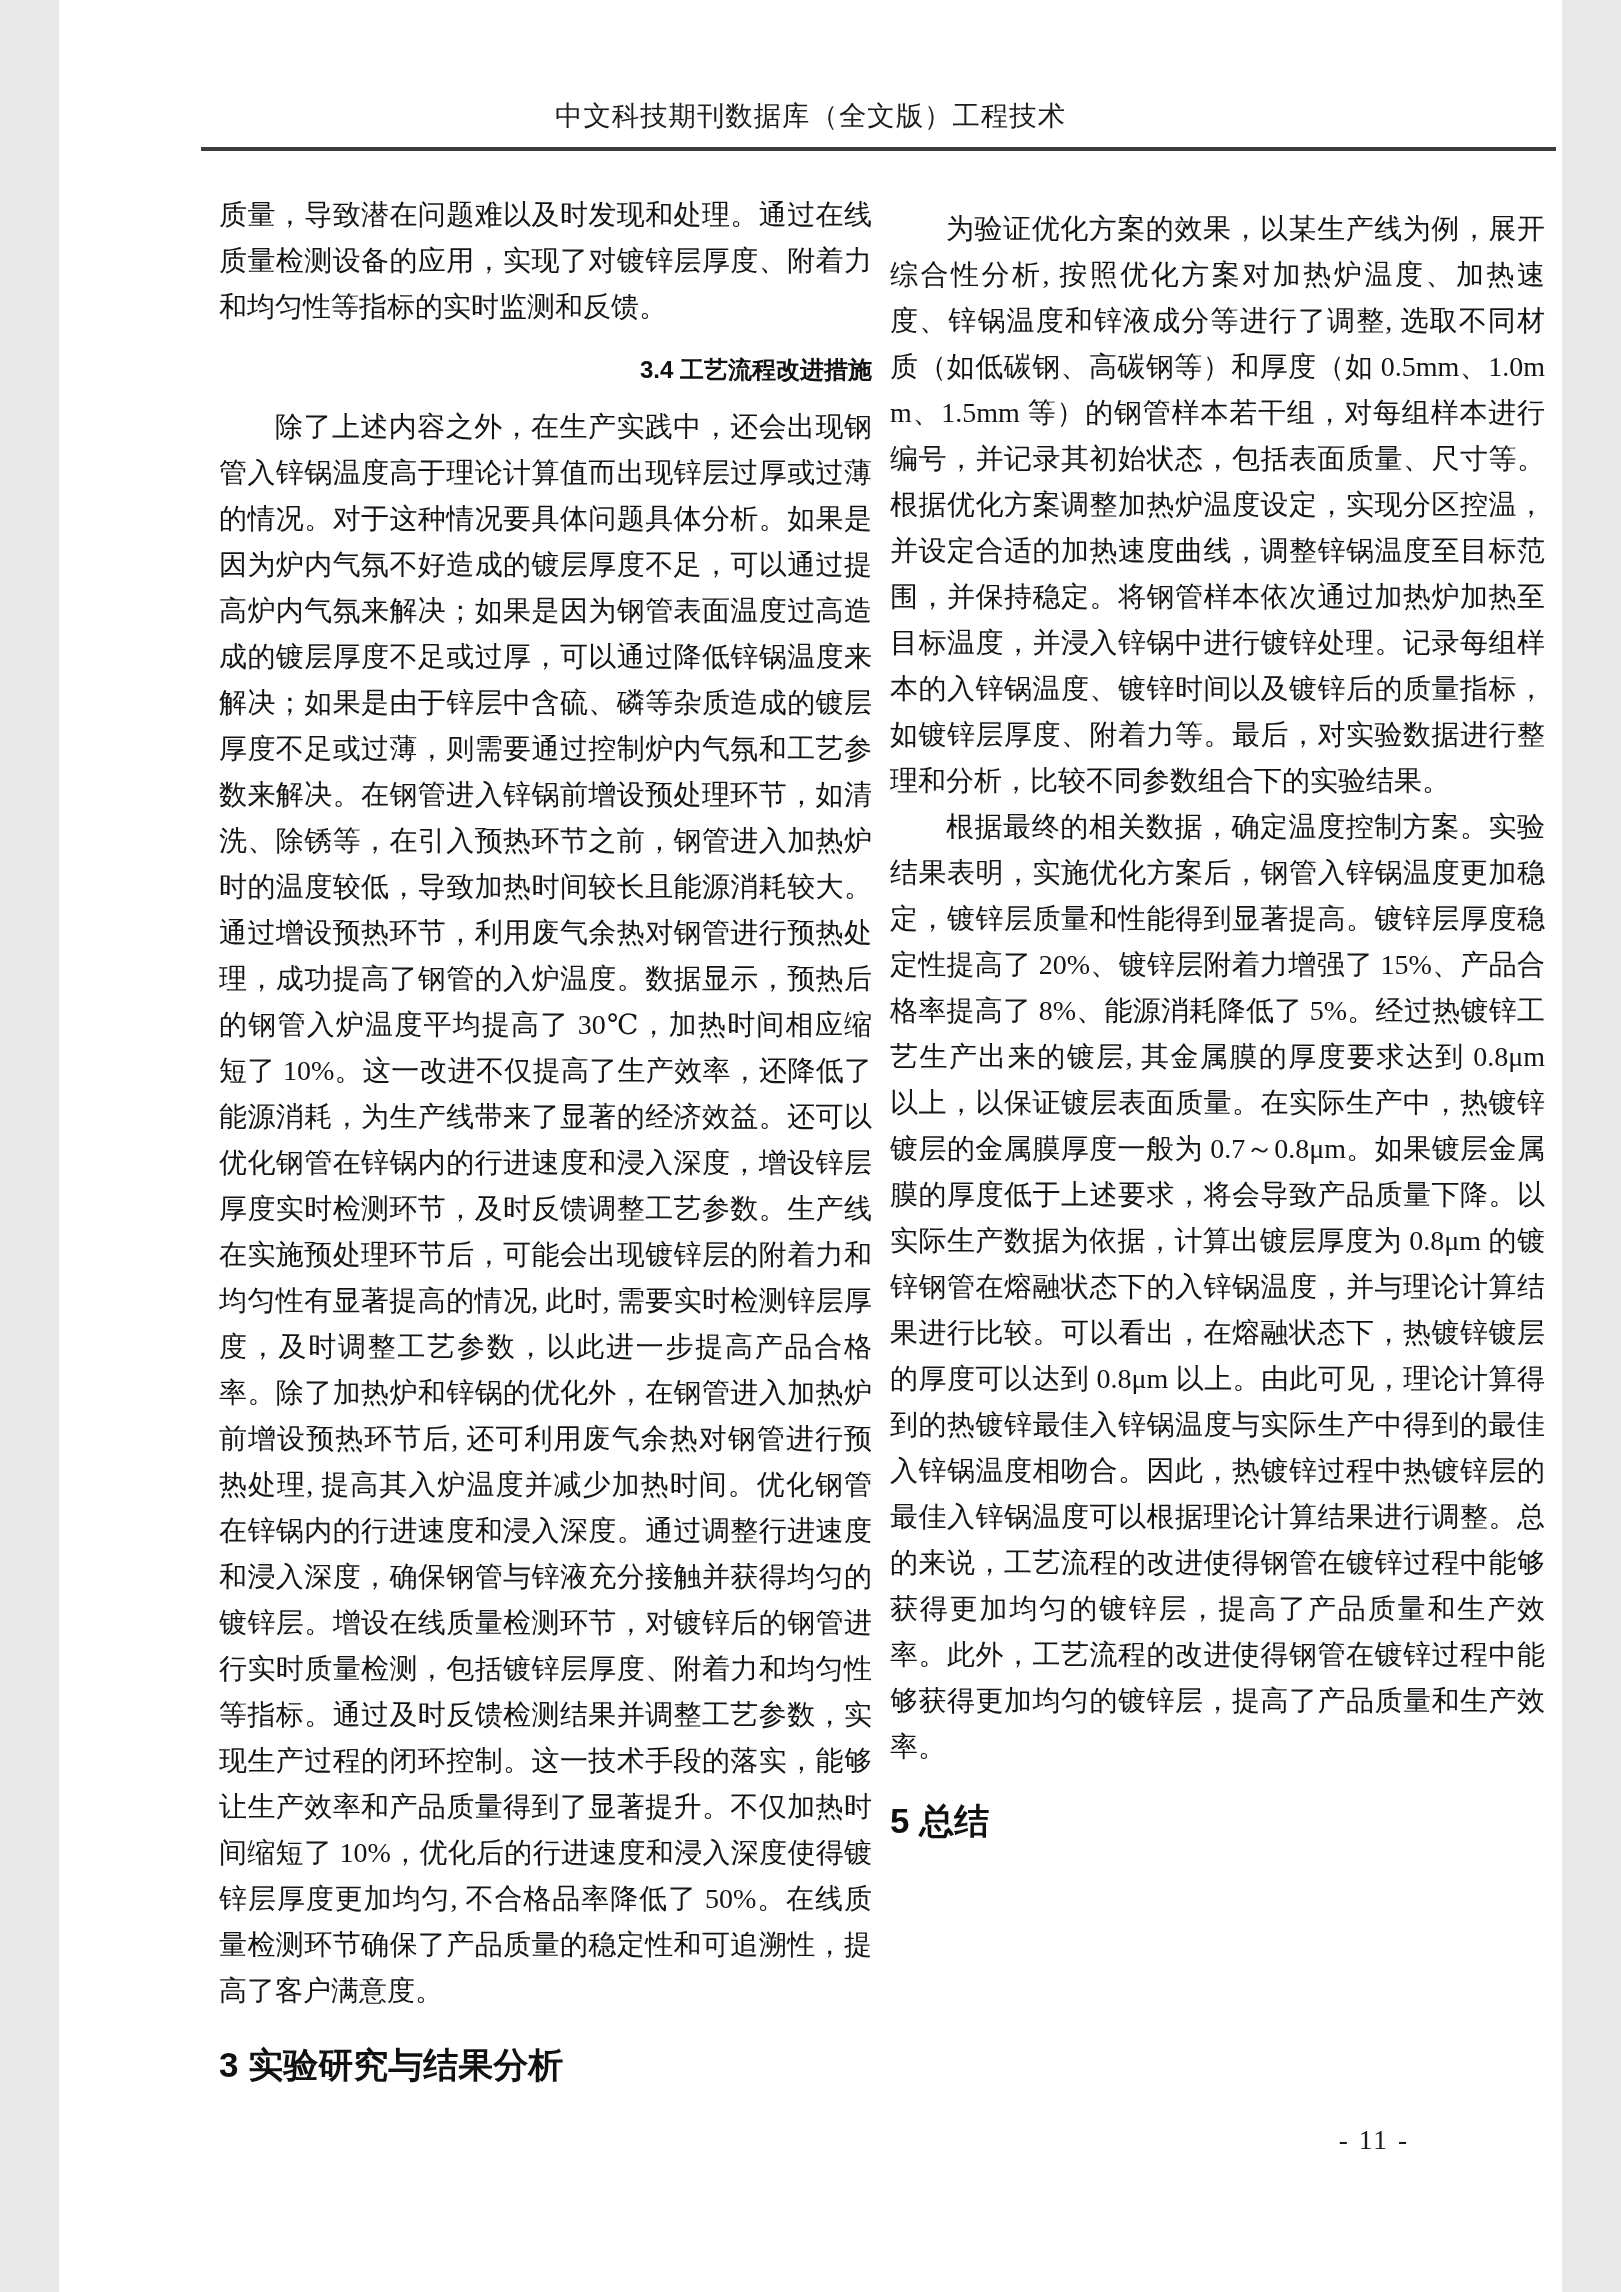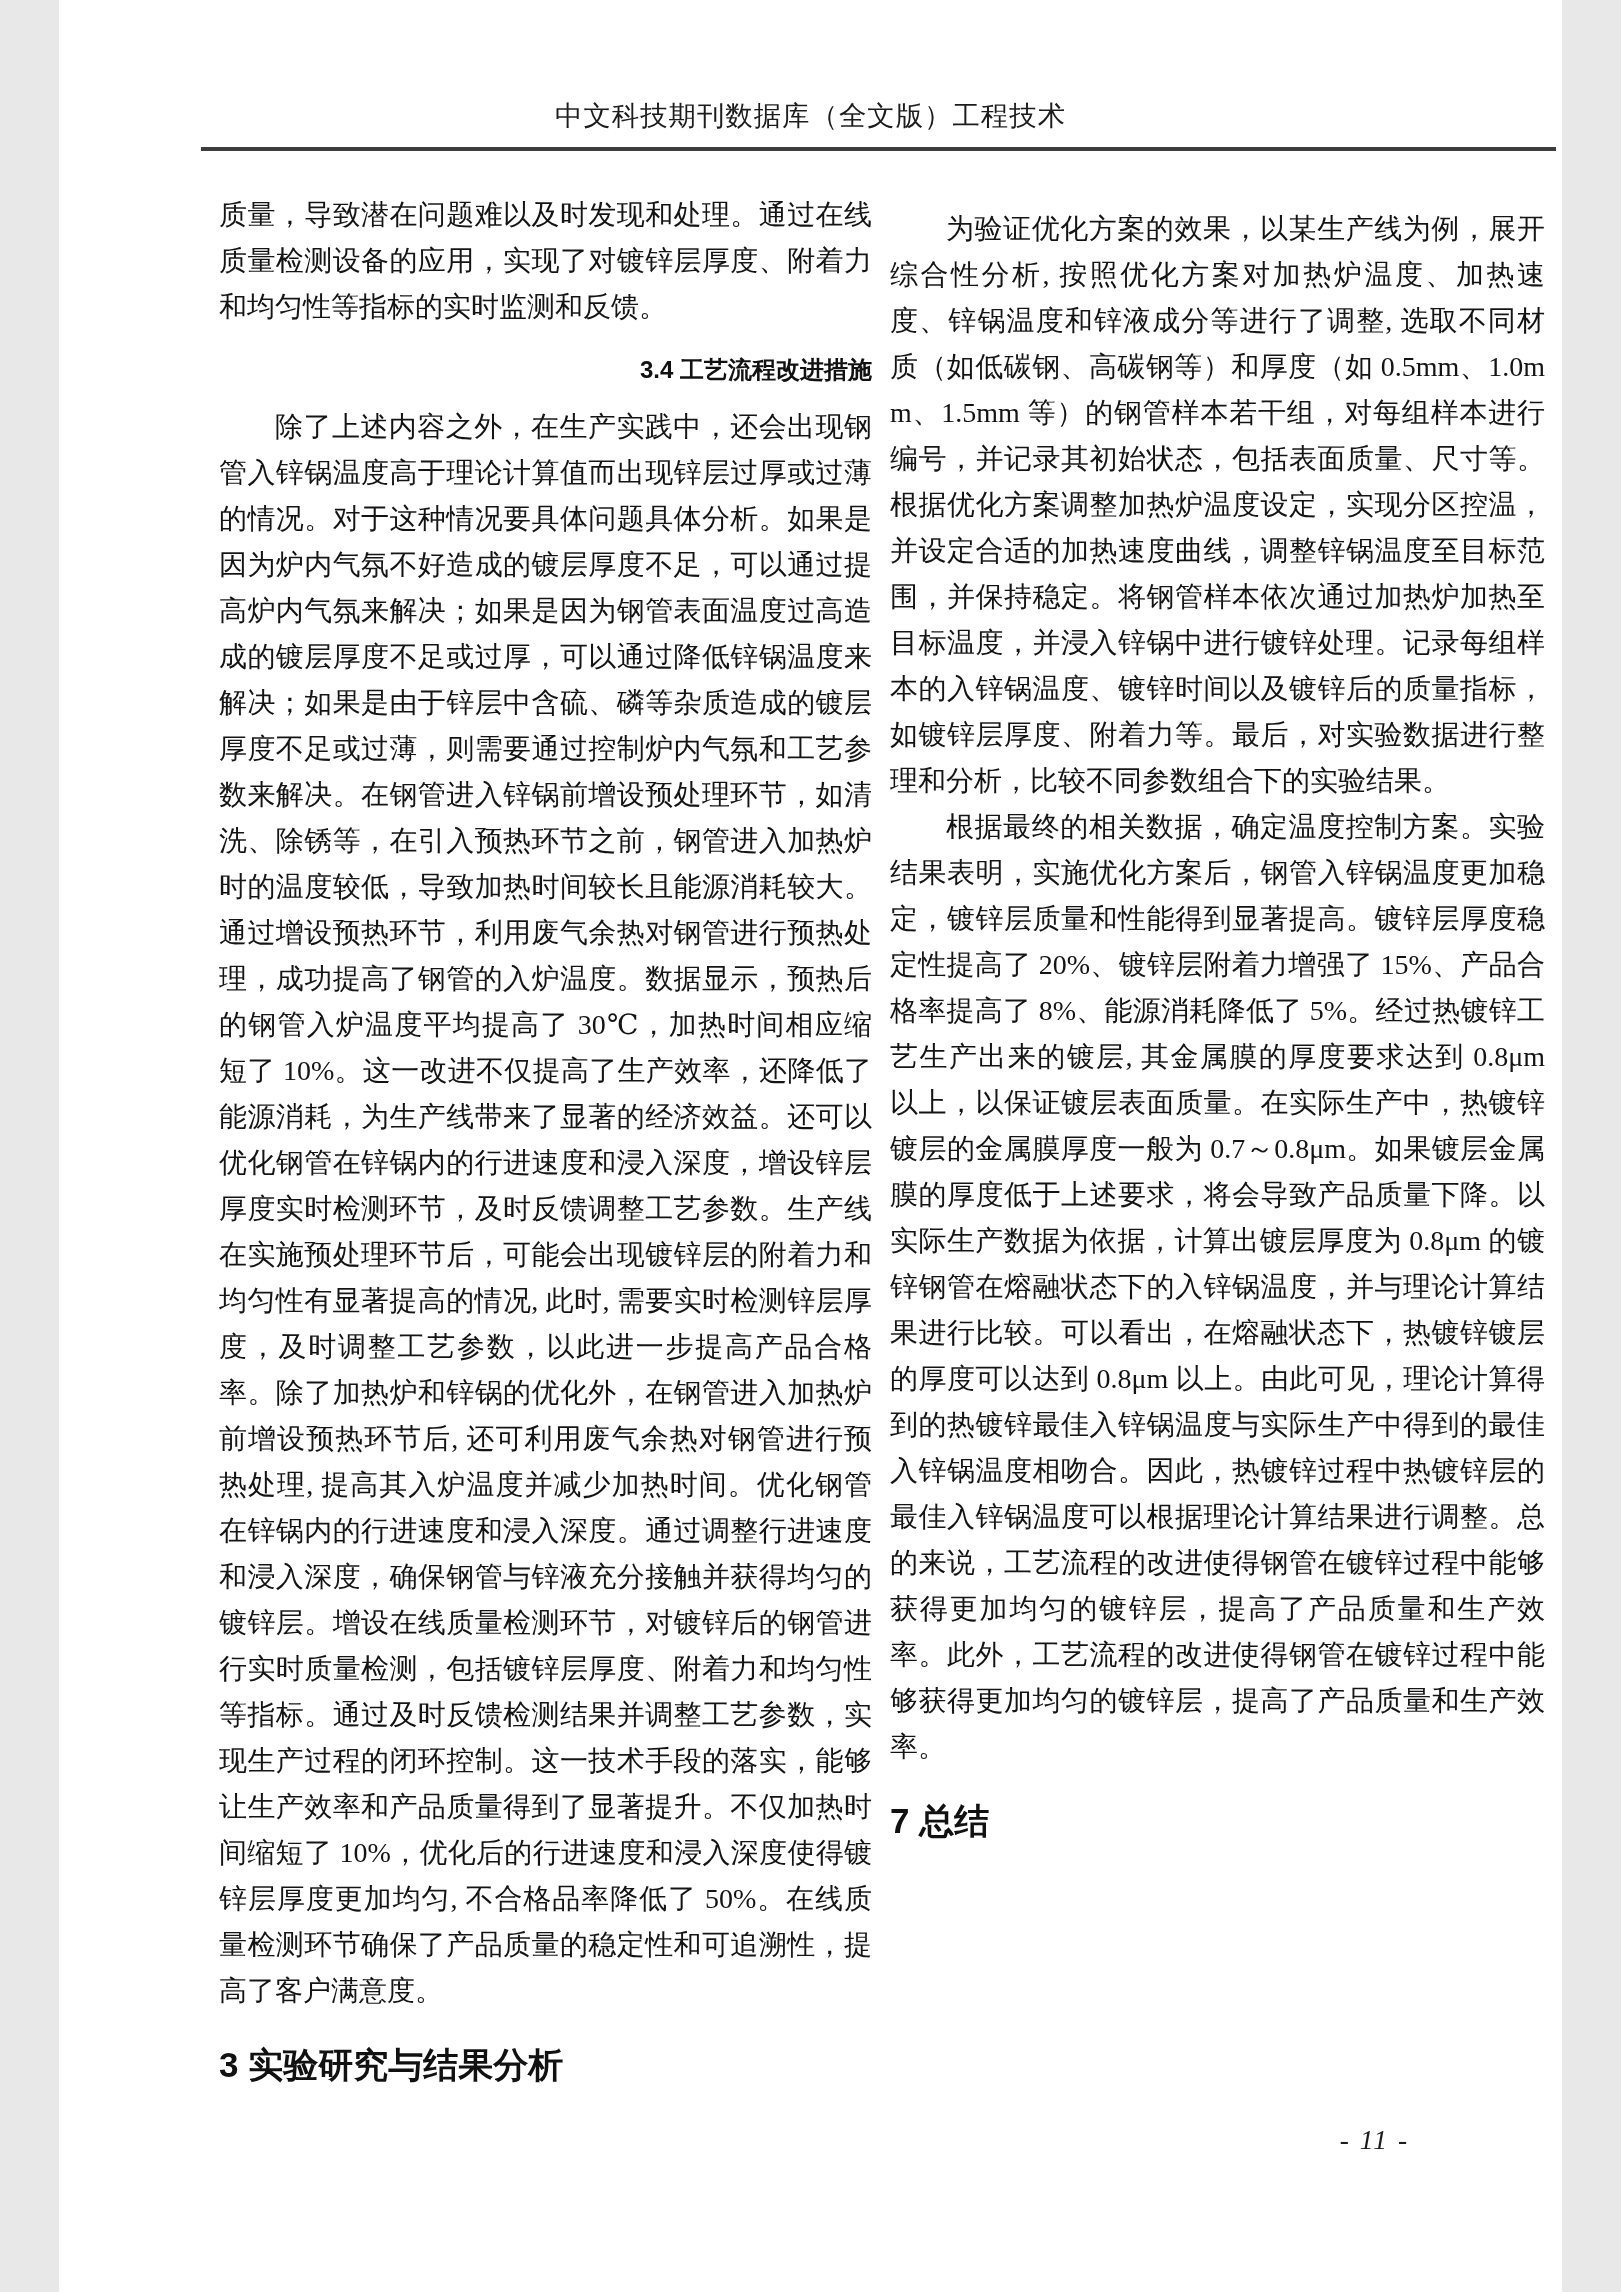--- a/index.html
+++ b/index.html
@@ -68,21 +68,20 @@
     color: #111111;
     text-align: left;
   }
   .page-number {
     position: absolute;
     top: 2125px;
     right: 153px;
     font-size: 27.4px;
     letter-spacing: 2px;
     color: #1c1c1c;
-    font-style: italic;
   }
 </style>
 </head>
 <body>
 
 <div class="page">
 
   <div class="journal-header">中文科技期刊数据库（全文版）工程技术</div>
 
   <div class="header-rule"></div>
@@ -90,19 +89,19 @@
   <div class="col col-left">
     <p class="para">质量，导致潜在问题难以及时发现和处理。通过在线质量检测设备的应用，实现了对镀锌层厚度、附着力和均匀性等指标的实时监测和反馈。</p>
     <h3 class="h-sub">3.4 工艺流程改进措施</h3>
     <p class="para indent">除了上述内容之外，在生产实践中，还会出现钢管入锌锅温度高于理论计算值而出现锌层过厚或过薄的情况。对于这种情况要具体问题具体分析。如果是因为炉内气氛不好造成的镀层厚度不足，可以通过提高炉内气氛来解决；如果是因为钢管表面温度过高造成的镀层厚度不足或过厚，可以通过降低锌锅温度来解决；如果是由于锌层中含硫、磷等杂质造成的镀层厚度不足或过薄，则需要通过控制炉内气氛和工艺参数来解决。在钢管进入锌锅前增设预处理环节，如清洗、除锈等，在引入预热环节之前，钢管进入加热炉时的温度较低，导致加热时间较长且能源消耗较大。通过增设预热环节，利用废气余热对钢管进行预热处理，成功提高了钢管的入炉温度。数据显示，预热后的钢管入炉温度平均提高了 30℃，加热时间相应缩短了 10%。这一改进不仅提高了生产效率，还降低了能源消耗，为生产线带来了显著的经济效益。还可以优化钢管在锌锅内的行进速度和浸入深度，增设锌层厚度实时检测环节，及时反馈调整工艺参数。生产线在实施预处理环节后，可能会出现镀锌层的附着力和均匀性有显著提高的情况, 此时, 需要实时检测锌层厚度，及时调整工艺参数，以此进一步提高产品合格率。除了加热炉和锌锅的优化外，在钢管进入加热炉前增设预热环节后, 还可利用废气余热对钢管进行预热处理, 提高其入炉温度并减少加热时间。优化钢管在锌锅内的行进速度和浸入深度。通过调整行进速度和浸入深度，确保钢管与锌液充分接触并获得均匀的镀锌层。增设在线质量检测环节，对镀锌后的钢管进行实时质量检测，包括镀锌层厚度、附着力和均匀性等指标。通过及时反馈检测结果并调整工艺参数，实现生产过程的闭环控制。这一技术手段的落实，能够让生产效率和产品质量得到了显著提升。不仅加热时间缩短了 10%，优化后的行进速度和浸入深度使得镀锌层厚度更加均匀, 不合格品率降低了 50%。在线质量检测环节确保了产品质量的稳定性和可追溯性，提高了客户满意度。</p>
     <h2 class="h-main">3 实验研究与结果分析</h2>
   </div>
 
   <div class="col col-right">
     <p class="para indent">为验证优化方案的效果，以某生产线为例，展开综合性分析, 按照优化方案对加热炉温度、加热速度、锌锅温度和锌液成分等进行了调整, 选取不同材质（如低碳钢、高碳钢等）和厚度（如 0.5mm、1.0mm、1.5mm 等）的钢管样本若干组，对每组样本进行编号，并记录其初始状态，包括表面质量、尺寸等。根据优化方案调整加热炉温度设定，实现分区控温，并设定合适的加热速度曲线，调整锌锅温度至目标范围，并保持稳定。将钢管样本依次通过加热炉加热至目标温度，并浸入锌锅中进行镀锌处理。记录每组样本的入锌锅温度、镀锌时间以及镀锌后的质量指标，如镀锌层厚度、附着力等。最后，对实验数据进行整理和分析，比较不同参数组合下的实验结果。</p>
     <p class="para indent">根据最终的相关数据，确定温度控制方案。实验结果表明，实施优化方案后，钢管入锌锅温度更加稳定，镀锌层质量和性能得到显著提高。镀锌层厚度稳定性提高了 20%、镀锌层附着力增强了 15%、产品合格率提高了 8%、能源消耗降低了 5%。经过热镀锌工艺生产出来的镀层, 其金属膜的厚度要求达到 0.8μm 以上，以保证镀层表面质量。在实际生产中，热镀锌镀层的金属膜厚度一般为 0.7～0.8μm。如果镀层金属膜的厚度低于上述要求，将会导致产品质量下降。以实际生产数据为依据，计算出镀层厚度为 0.8μm 的镀锌钢管在熔融状态下的入锌锅温度，并与理论计算结果进行比较。可以看出，在熔融状态下，热镀锌镀层的厚度可以达到 0.8μm 以上。由此可见，理论计算得到的热镀锌最佳入锌锅温度与实际生产中得到的最佳入锌锅温度相吻合。因此，热镀锌过程中热镀锌层的最佳入锌锅温度可以根据理论计算结果进行调整。总的来说，工艺流程的改进使得钢管在镀锌过程中能够获得更加均匀的镀锌层，提高了产品质量和生产效率。此外，工艺流程的改进使得钢管在镀锌过程中能够获得更加均匀的镀锌层，提高了产品质量和生产效率。</p>
-    <h2 class="h-main">7 总结</h2>
+    <h2 class="h-main">5 总结</h2>
   </div>
 
   <div class="page-number">- 11 -</div>
 
 </div>
 
 
 </body></html>

